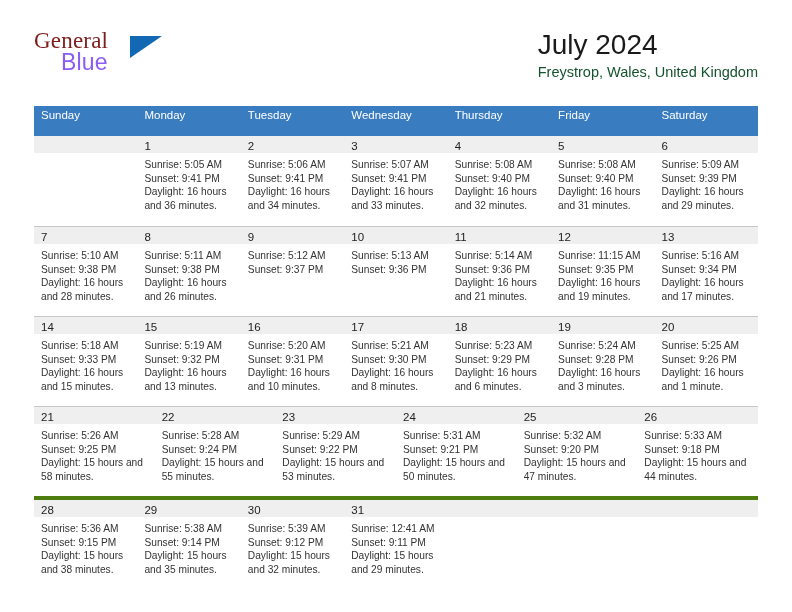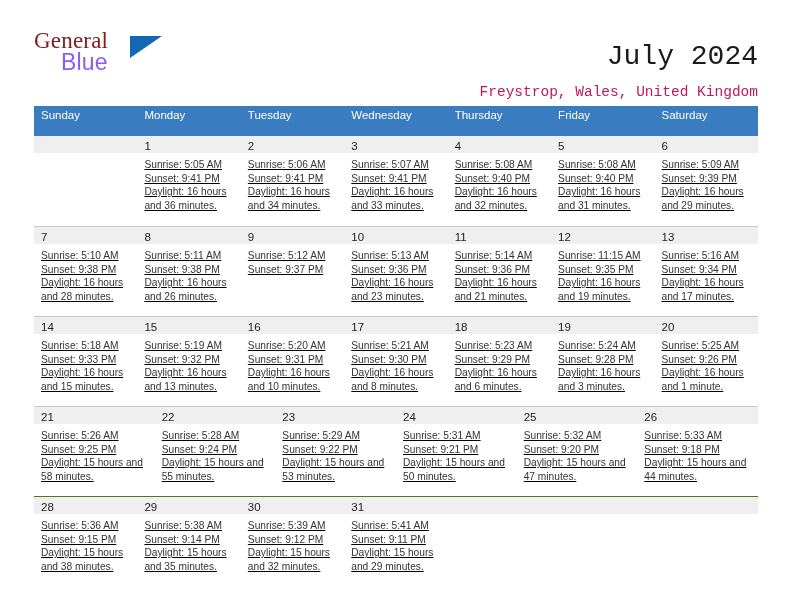--- a/index.html
+++ b/index.html
@@ -62,36 +62,34 @@
     top: 8px;
     width: 0;
     height: 0;
     border-left: 32px solid #1268b3;
     border-bottom: 22px solid transparent;
   }
 
   .title-block {
     position: absolute;
     right: 0;
-    top: 12px;
-    text-align: right;
-    font-family: Liberation Mono, monospace;
+    top: 0;
+    text-align: left;
   }
   .cal-title {
     font-size: 28px;
     font-weight: normal;
     color: #1a1a1a;
     line-height: 34px;
     white-space: nowrap;
   }
   .cal-subtitle {
     font-size: 14.5px;
-    color: #be185d;
+    color: #14532d;
     line-height: 20px;
-    margin-top: 8px;
     white-space: nowrap;
   }
 
   
   .calendar {
     position: absolute;
     left: 34px;
     top: 106px;
     width: 724px;
   }
@@ -115,21 +113,21 @@
   .week-row {
     display: flex;
     height: 90px;
     border-top: 1px solid #c8c8c8;
     box-sizing: border-box;
   }
   .week-row.first {
     border-top: none;
   }
   .week-row.last {
-    border-top: 1px solid #4d7c0f;
+    border-top: 4px solid #4d7c0f;
   }
 
   .day-cell {
     flex: 1 1 0;
     box-sizing: border-box;
     position: relative;
     background: #ffffff;
   }
 
   .day-number-band {
@@ -141,21 +139,20 @@
   }
   .day-number {
     font-size: 11.5px;
     line-height: 17px;
     color: #222222;
   }
 
   .day-body {
     padding: 5px 6px 0 7px;
     box-sizing: border-box;
-    text-decoration: underline;
   }
   .day-line {
     font-size: 10.2px;
     line-height: 13.6px;
     color: #333333;
     white-space: nowrap;
   }
   .day-line.wrap {
     white-space: normal;
   }
@@ -268,21 +265,20 @@
             <div class="day-body">
               <div class="day-line">Sunrise: 5:12 AM</div>
               <div class="day-line">Sunset: 9:37 PM</div>
             </div>
           </div>
           <div class="day-cell">
             <div class="day-number-band"><span class="day-number">10</span></div>
             <div class="day-body">
               <div class="day-line">Sunrise: 5:13 AM</div>
               <div class="day-line">Sunset: 9:36 PM</div>
-              <div class="day-line wrap">Daylight: 16 hours and 23 minutes.</div>
             </div>
           </div>
           <div class="day-cell">
             <div class="day-number-band"><span class="day-number">11</span></div>
             <div class="day-body">
               <div class="day-line">Sunrise: 5:14 AM</div>
               <div class="day-line">Sunset: 9:36 PM</div>
               <div class="day-line wrap">Daylight: 16 hours and 21 minutes.</div>
             </div>
           </div>
@@ -432,21 +428,21 @@
             <div class="day-number-band"><span class="day-number">30</span></div>
             <div class="day-body">
               <div class="day-line">Sunrise: 5:39 AM</div>
               <div class="day-line">Sunset: 9:12 PM</div>
               <div class="day-line wrap">Daylight: 15 hours and 32 minutes.</div>
             </div>
           </div>
           <div class="day-cell">
             <div class="day-number-band"><span class="day-number">31</span></div>
             <div class="day-body">
-              <div class="day-line">Sunrise: 5:41 AM</div>
+              <div class="day-line">Sunrise: 12:41 AM</div>
               <div class="day-line">Sunset: 9:11 PM</div>
               <div class="day-line wrap">Daylight: 15 hours and 29 minutes.</div>
             </div>
           </div>
           <div class="day-cell empty">
             <div class="day-number-band"><span class="day-number"></span></div>
           </div>
           <div class="day-cell empty">
             <div class="day-number-band"><span class="day-number"></span></div>
           </div>

